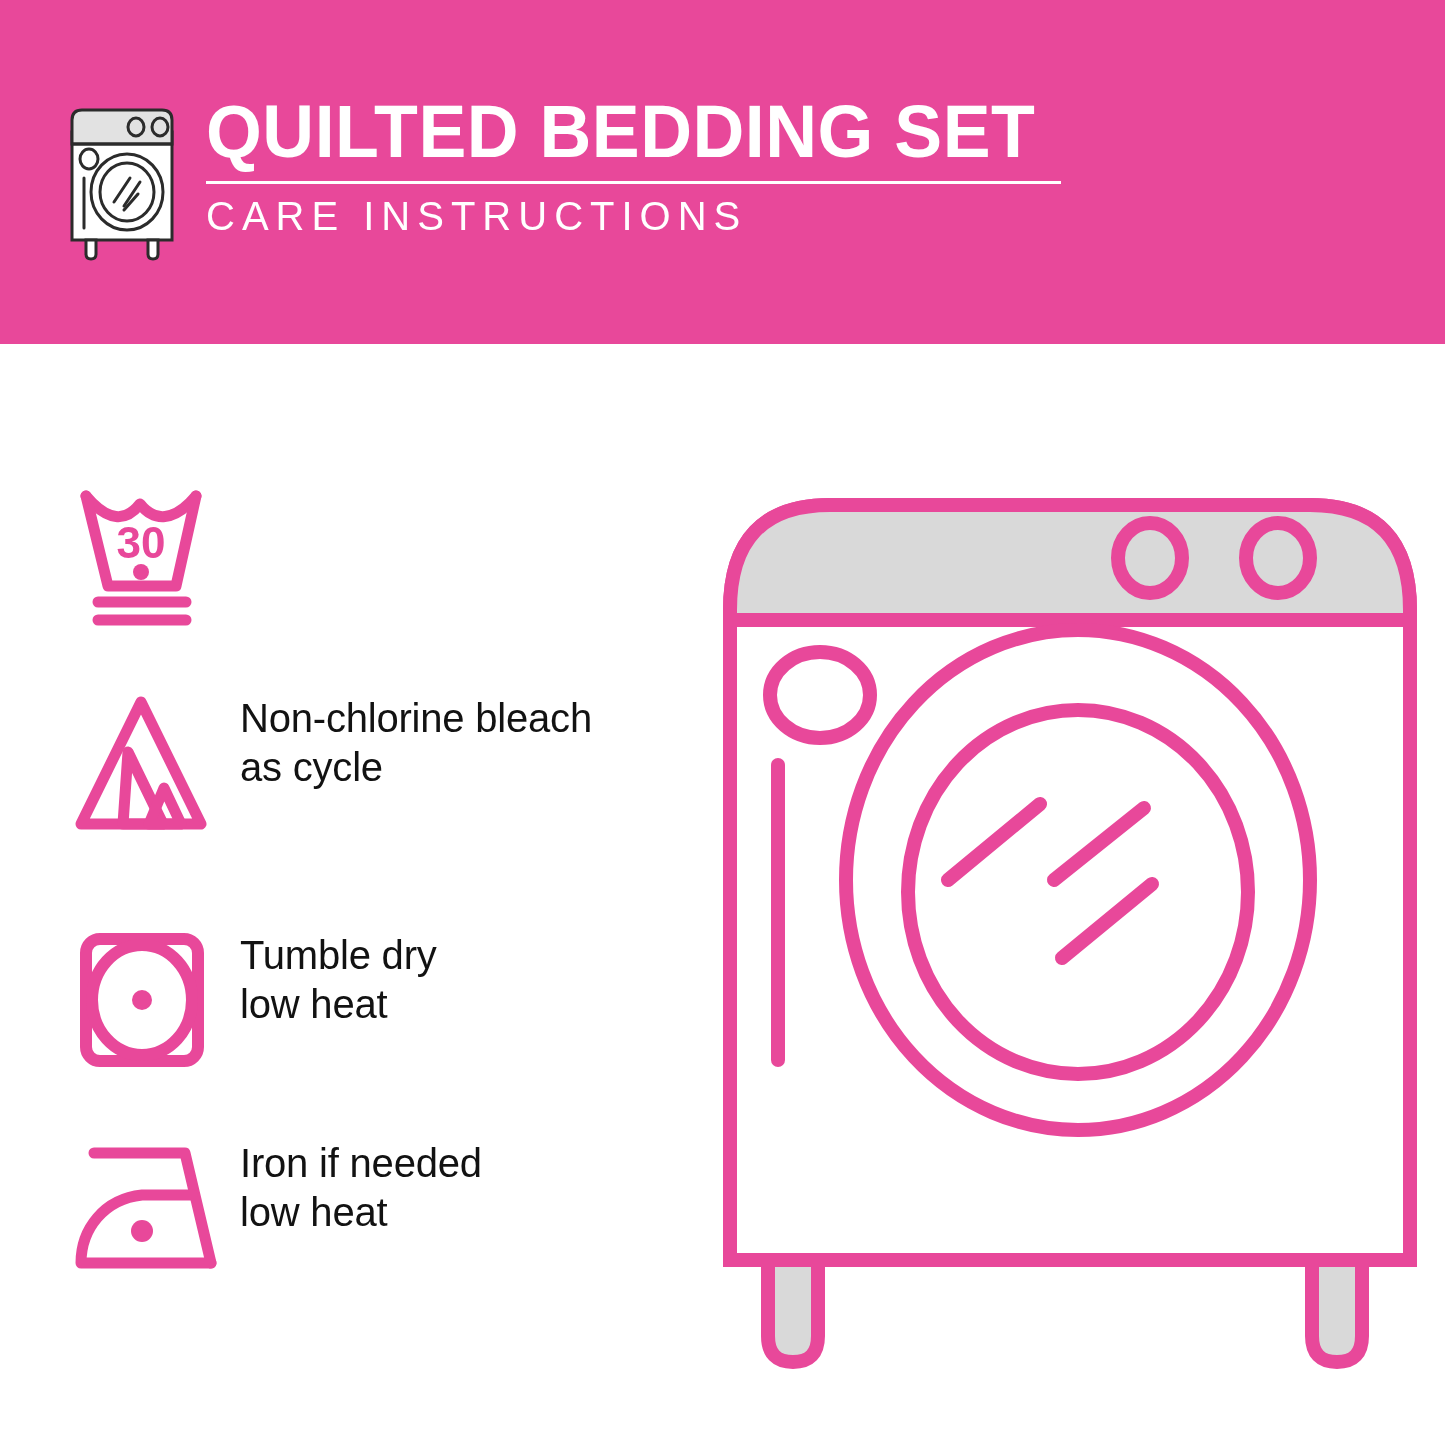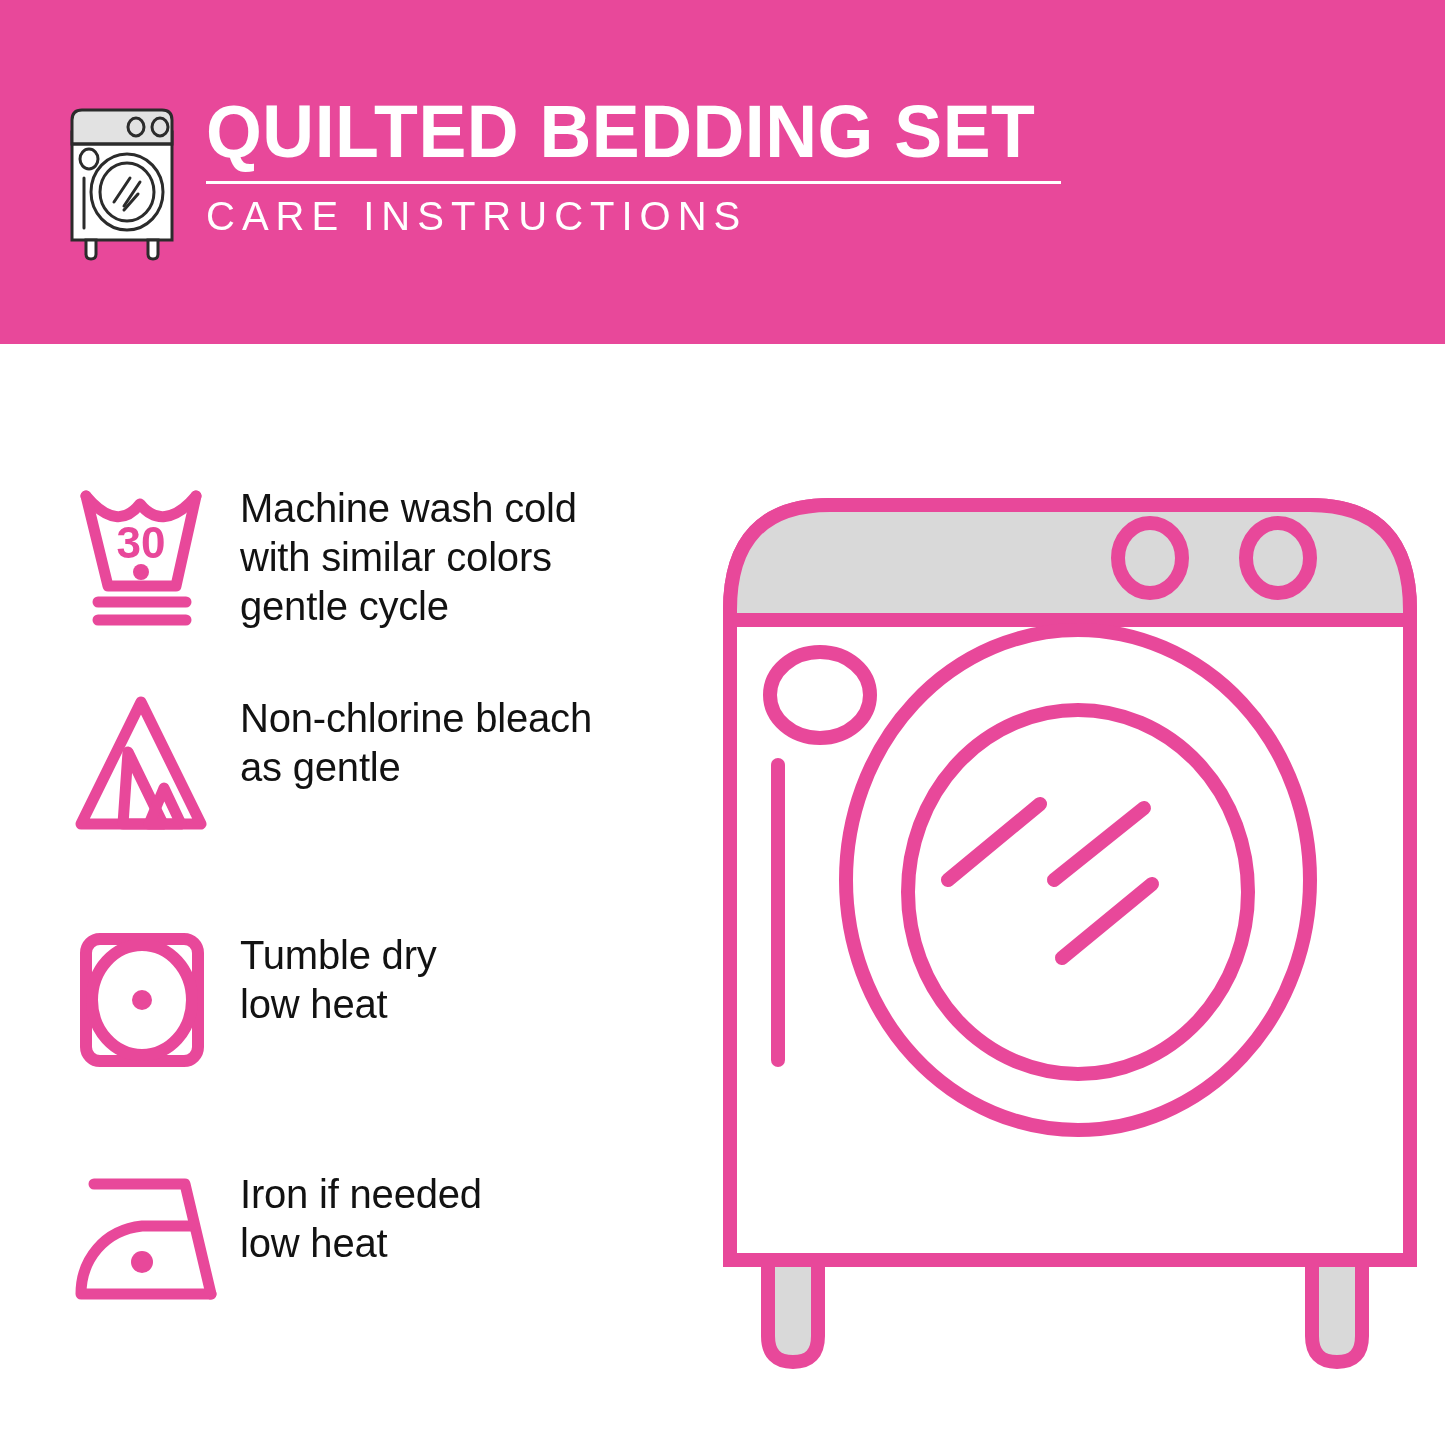--- a/index.html
+++ b/index.html
@@ -165,54 +165,51 @@
             <path d="M18 18 C40 44 58 44 72 26 C86 44 106 44 128 18"></path>
             <path d="M18 18 L40 108 L108 108 L128 18"></path>
 
             <line x1="30" y1="124" x2="118" y2="124"></line>
             <line x1="30" y1="142" x2="118" y2="142"></line>
           </g>
           <text x="73" y="80" text-anchor="middle" font-family="Liberation Sans, sans-serif" font-size="44" font-weight="bold" fill="#E8489A">30</text>
           <circle cx="73" cy="94" r="8" fill="#E8489A"></circle>
         </svg>
       </div>
-      <div class="care-text">Machine wash cold
-with similar colors
-gentle cycle</div>
     </div>
 
     <div class="care-row" style="top:218px;">
       <div class="care-icon">
         <svg width="165" height="150" viewBox="0 0 165 150">
           <g fill="none" stroke="#E8489A" stroke-width="11" stroke-linecap="round" stroke-linejoin="round">
 
             <path d="M73 14 L133 136 L13 136 Z"></path>
 
             <path d="M60 64 L95 136 L55 136 Z"></path>
             <path d="M96 100 L113 136 L81 136 Z"></path>
           </g>
         </svg>
       </div>
       <div class="care-text">Non-chlorine bleach
-as gentle</div>
+as cycle</div>
     </div>
 
     <div class="care-row" style="top:455px;">
       <div class="care-icon">
         <svg width="165" height="150" viewBox="0 0 165 150">
           <rect x="18" y="14" width="112" height="122" rx="14" ry="14" fill="none" stroke="#E8489A" stroke-width="12"></rect>
           <ellipse cx="74" cy="75" rx="50" ry="55" fill="none" stroke="#E8489A" stroke-width="12"></ellipse>
           <circle cx="74" cy="75" r="10" fill="#E8489A"></circle>
         </svg>
       </div>
       <div class="care-text">Tumble dry
 low heat</div>
     </div>
 
-    <div class="care-row" style="top:663px;margin-top:31px;">
+    <div class="care-row" style="top:663px;">
       <div class="care-icon">
         <svg width="165" height="150" viewBox="0 0 165 150">
           <g fill="none" stroke="#E8489A" stroke-width="11" stroke-linecap="round" stroke-linejoin="round">
 
             <path d="M26 20 L117 20 L143 130"></path>
 
             <path d="M143 130 L13 130 C13 96 36 66 74 62 L124 62"></path>
           </g>
           <circle cx="74" cy="98" r="11" fill="#E8489A"></circle>
         </svg>

